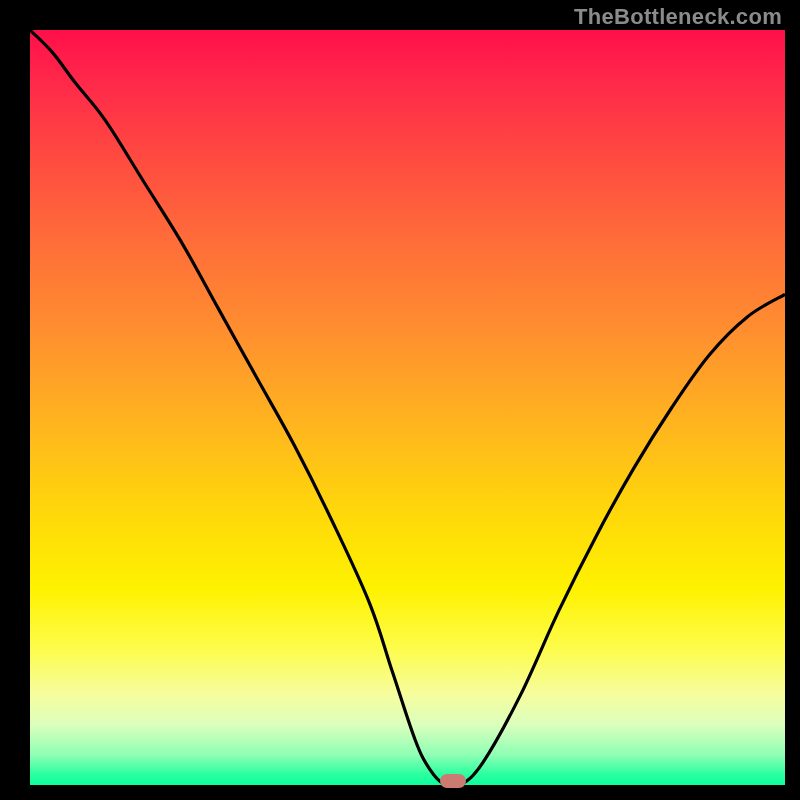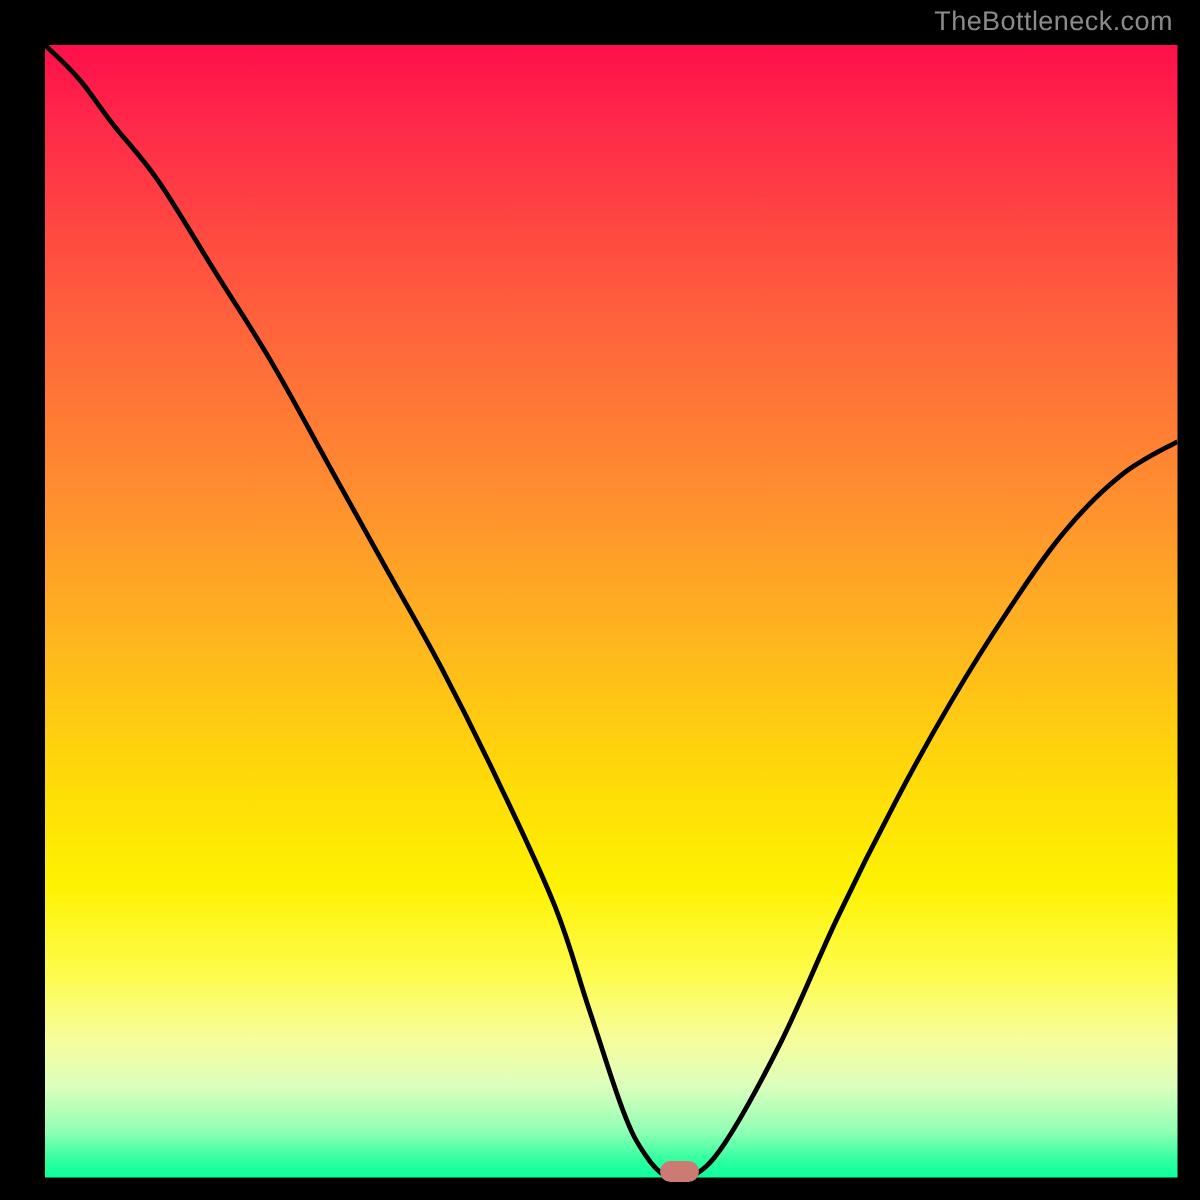--- a/index.html
+++ b/index.html
@@ -40,22 +40,22 @@
       #8fffb4 96%,
       #2effa0 98.5%,
       #0cff9d 100%
     );
   }
   .attribution {
     position: absolute;
     top: 4px;
     right: 18px;
     color: #8b8b8b;
-    font-size: 18px;
-    font-weight: 400;
+    font-size: 22px;
+    font-weight: 700;
     letter-spacing: 0.3px;
   }
   svg.curve {
     position: absolute;
     left: 0;
     top: 0;
     width: 755px;
     height: 755px;
   }
   .marker {

